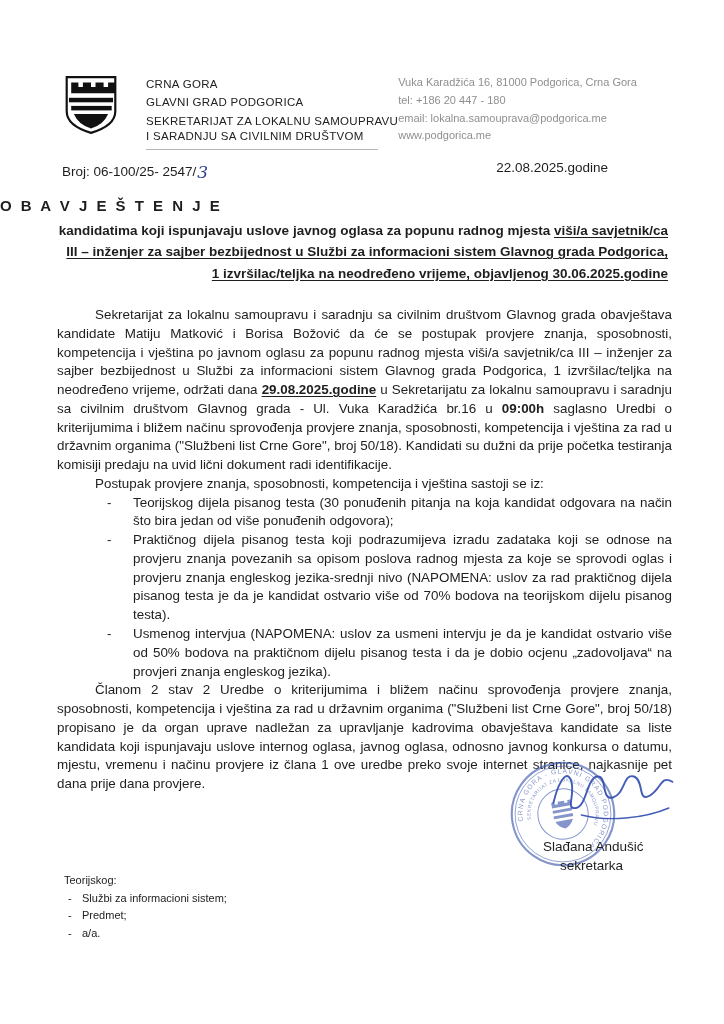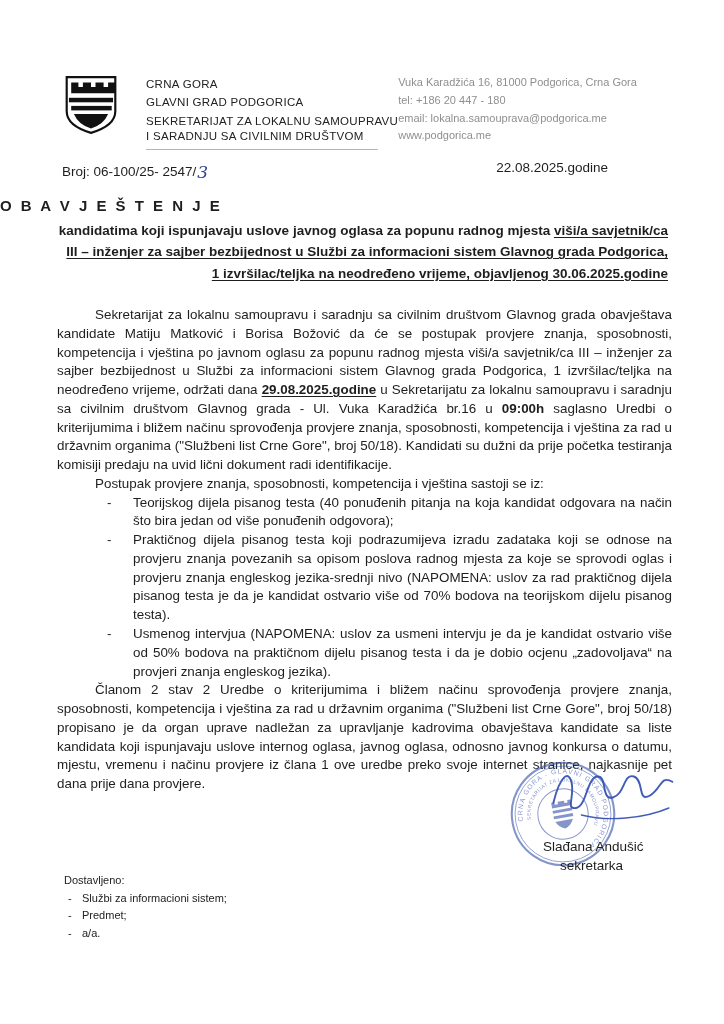--- a/index.html
+++ b/index.html
@@ -92,21 +92,21 @@
   </div>
 
   <div class="bodytext">
     <p class="p">
       <span>Sekretarijat za lokalnu samoupravu i saradnju sa civilnim društvom Glavnog grada obavještava kandidate Matiju Matković i Borisa Božović da će se postupak provjere znanja, sposobnosti, kompetencija i vještina po javnom oglasu za popunu radnog mjesta viši/a savjetnik/ca III – inženjer za sajber bezbijednost u Službi za informacioni sistem Glavnog grada Podgorica, 1 izvršilac/teljka na neodređeno vrijeme, održati dana </span><span class="b u">29.08.2025.godine</span><span> u Sekretarijatu za lokalnu samoupravu i saradnju sa civilnim društvom Glavnog grada - Ul. Vuka Karadžića br.16 u </span><span class="b">09:00h</span><span> saglasno Uredbi o kriterijumima i bližem načinu sprovođenja provjere znanja, sposobnosti, kompetencija i vještina za rad u državnim organima ("Službeni list Crne Gore", broj 50/18). Kandidati su dužni da prije početka testiranja komisiji predaju na uvid lični dokument radi identifikacije.</span>
     </p>
     <p class="p">Postupak provjere znanja, sposobnosti, kompetencija i vještina sastoji se iz:</p>
     <div class="list">
       <div class="li">
         <span class="dash">-</span>
-        <span class="txt">Teorijskog dijela pisanog testa (40 ponuđenih pitanja na koja kandidat odgovara na način što bira jedan od više ponuđenih odgovora);</span>
+        <span class="txt">Teorijskog dijela pisanog testa (30 ponuđenih pitanja na koja kandidat odgovara na način što bira jedan od više ponuđenih odgovora);</span>
       </div>
       <div class="li">
         <span class="dash">-</span>
         <span class="txt">Praktičnog dijela pisanog testa koji podrazumijeva izradu zadataka koji se odnose na provjeru znanja povezanih sa opisom poslova radnog mjesta za koje se sprovodi oglas i provjeru znanja engleskog jezika-srednji nivo (NAPOMENA: uslov za rad praktičnog dijela pisanog testa je da je kandidat ostvario više od 70% bodova na teorijskom dijelu pisanog testa).</span>
       </div>
       <div class="li">
         <span class="dash">-</span>
         <span class="txt">Usmenog intervjua (NAPOMENA: uslov za usmeni intervju je da je kandidat ostvario više od 50% bodova na praktičnom dijelu pisanog testa i da je dobio ocjenu „zadovoljava“ na provjeri znanja engleskog jezika).</span>
       </div>
     </div>
@@ -139,21 +139,21 @@
     </svg>
     <svg class="signature-svg" viewBox="0 0 150 80" aria-hidden="true">
       <path d="M8,50 C16,18 26,12 29,28 C32,44 22,58 34,56 C46,54 46,22 58,20 C70,18 62,48 76,44 C90,40 88,16 100,20 C112,24 104,50 118,42 C132,34 130,18 144,26" stroke="#2f4bb0" stroke-width="2.2" fill="none" stroke-linecap="round"></path>
       <path d="M40,64 C70,72 112,68 140,56" stroke="#2f4bb0" stroke-width="1.6" fill="none" stroke-linecap="round"></path>
     </svg>
     <div class="sig-name">Slađana Andušić</div>
     <div class="sig-role">sekretarka</div>
   </div>
 
   <div class="footer">
-    <div>Dostavljeno:</div>
+    <div>Teorijskog:</div>
     <div class="f-li">
       <span class="f-dash">-</span>
       <span>Službi za informacioni sistem;</span>
     </div>
     <div class="f-li">
       <span class="f-dash">-</span>
       <span>Predmet;</span>
     </div>
     <div class="f-li">
       <span class="f-dash">-</span>

